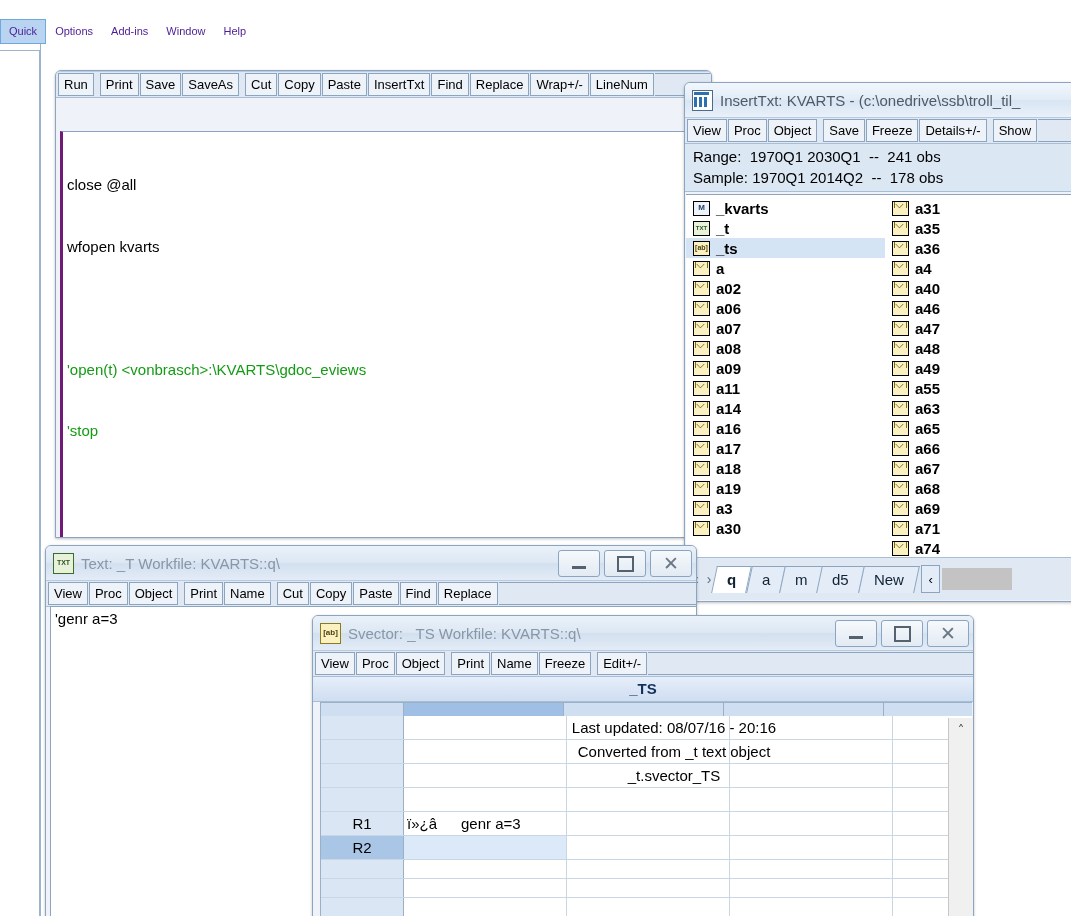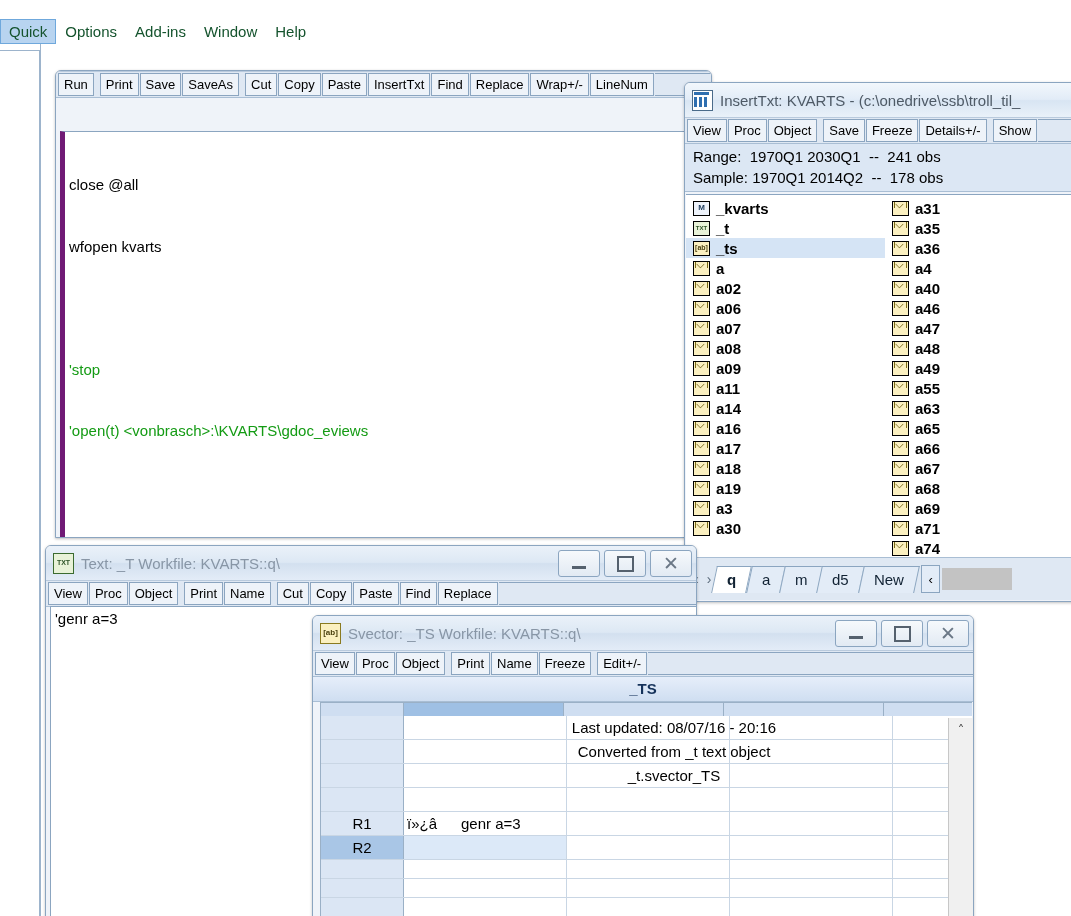--- a/index.html
+++ b/index.html
@@ -12,21 +12,21 @@
 
   
   #menubar{
     position:absolute;left:0;top:0;width:1071px;height:44px;
     background:#ffffff;
   }
   #menubar .menu-items{
     position:absolute;left:0;top:19px;height:25px;display:flex;align-items:center;
   }
   .menu-item{
-    padding:3px 9px;font-size:15px;color:#14532d;line-height:19px;
+    padding:3px 9px;font-size:11px;color:#4c1d95;line-height:19px;
     white-space:nowrap;
   }
   .menu-item.sel{
     background:#b8d4f0;border:1px solid #6fa8dc;padding:2px 8px;
   }
 
   
   #client{
     position:absolute;left:0;top:44px;width:1071px;height:872px;
     background:#ffffff;
@@ -110,21 +110,21 @@
     padding:0 5px;font-size:13px;line-height:19px;color:#000;
     margin-right:1px;white-space:nowrap;display:flex;align-items:center;
   }
   .tgap{width:5px;}
   .tbfill{flex:1;border-top:1px solid #8ba5c0;border-bottom:1px solid #8ba5c0;}
 
   
   #win-program{left:55px;top:70px;width:655px;height:466px;}
   #prog-body{
     position:absolute;left:4px;top:60px;right:0;bottom:0;
-    background:#fff;border-top:1px solid #8ba5c0;border-left:5px solid #701a75;
+    background:#fff;border-top:1px solid #8ba5c0;border-left:3px solid #701a75;
     overflow:hidden;
   }
   .code{
     font-family:"Liberation Sans", sans-serif;font-size:15px;line-height:20.5px;
     padding:2px 0 0 4px;white-space:pre;
   }
   .c-plain{color:#000;}
   .c-cmt{color:#149b14;}
 
   
@@ -264,22 +264,22 @@
     <div class="tbtn">Replace</div>
     <div class="tbtn">Wrap+/-</div>
     <div class="tbtn">LineNum</div>
     <div class="tbfill"></div>
   </div>
   <div id="prog-body">
     <div class="code">
       <div class="c-plain">close @all</div>
       <div class="c-plain">wfopen kvarts</div>
       <div class="c-plain">&nbsp;</div>
+      <div class="c-cmt">'open(t) &lt;vonbrasch&gt;:\KVARTS\gdoc_eviews</div>
       <div class="c-cmt">'stop</div>
-      <div class="c-cmt">'open(t) &lt;vonbrasch&gt;:\KVARTS\gdoc_eviews</div>
       <div class="c-plain">&nbsp;</div>
       
       
       
       
       
       
       
       
       

